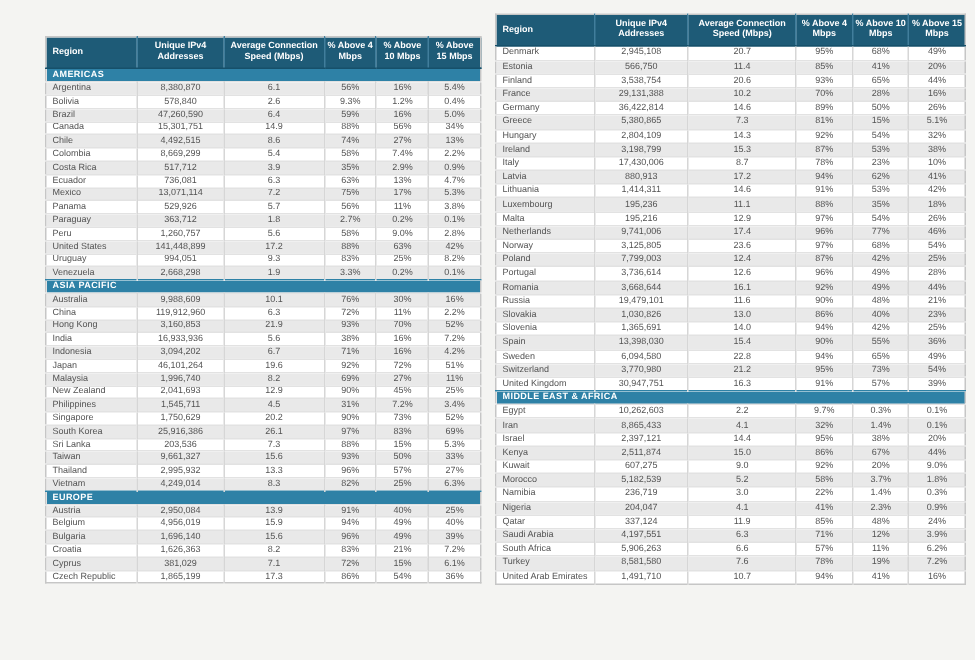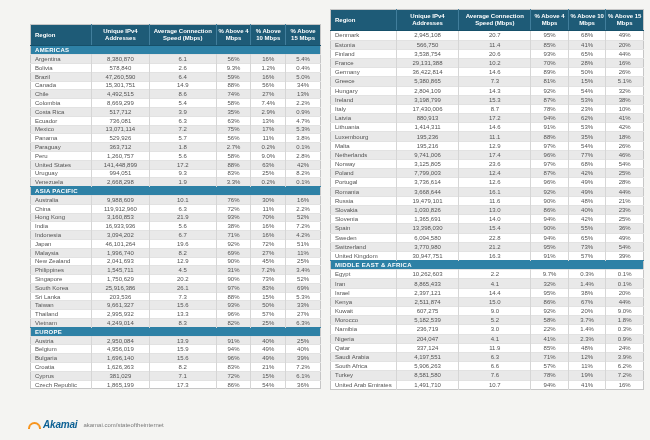--- a/index.html
+++ b/index.html
@@ -752,21 +752,14 @@
           <td class="region">United Arab Emirates</td>
           <td>1,491,710</td>
           <td>10.7</td>
           <td>94%</td>
           <td>41%</td>
           <td>16%</td>
         </tr>
       </tbody>
     </table>
 
-  <div class="footer">
-    <span class="logo">
-      <span class="logo-mark"></span>
-      <span>Akamai</span>
-    </span>
-    <span class="url">akamai.com/stateoftheinternet</span>
-  </div>
 
 </div>
 
 </body></html>

